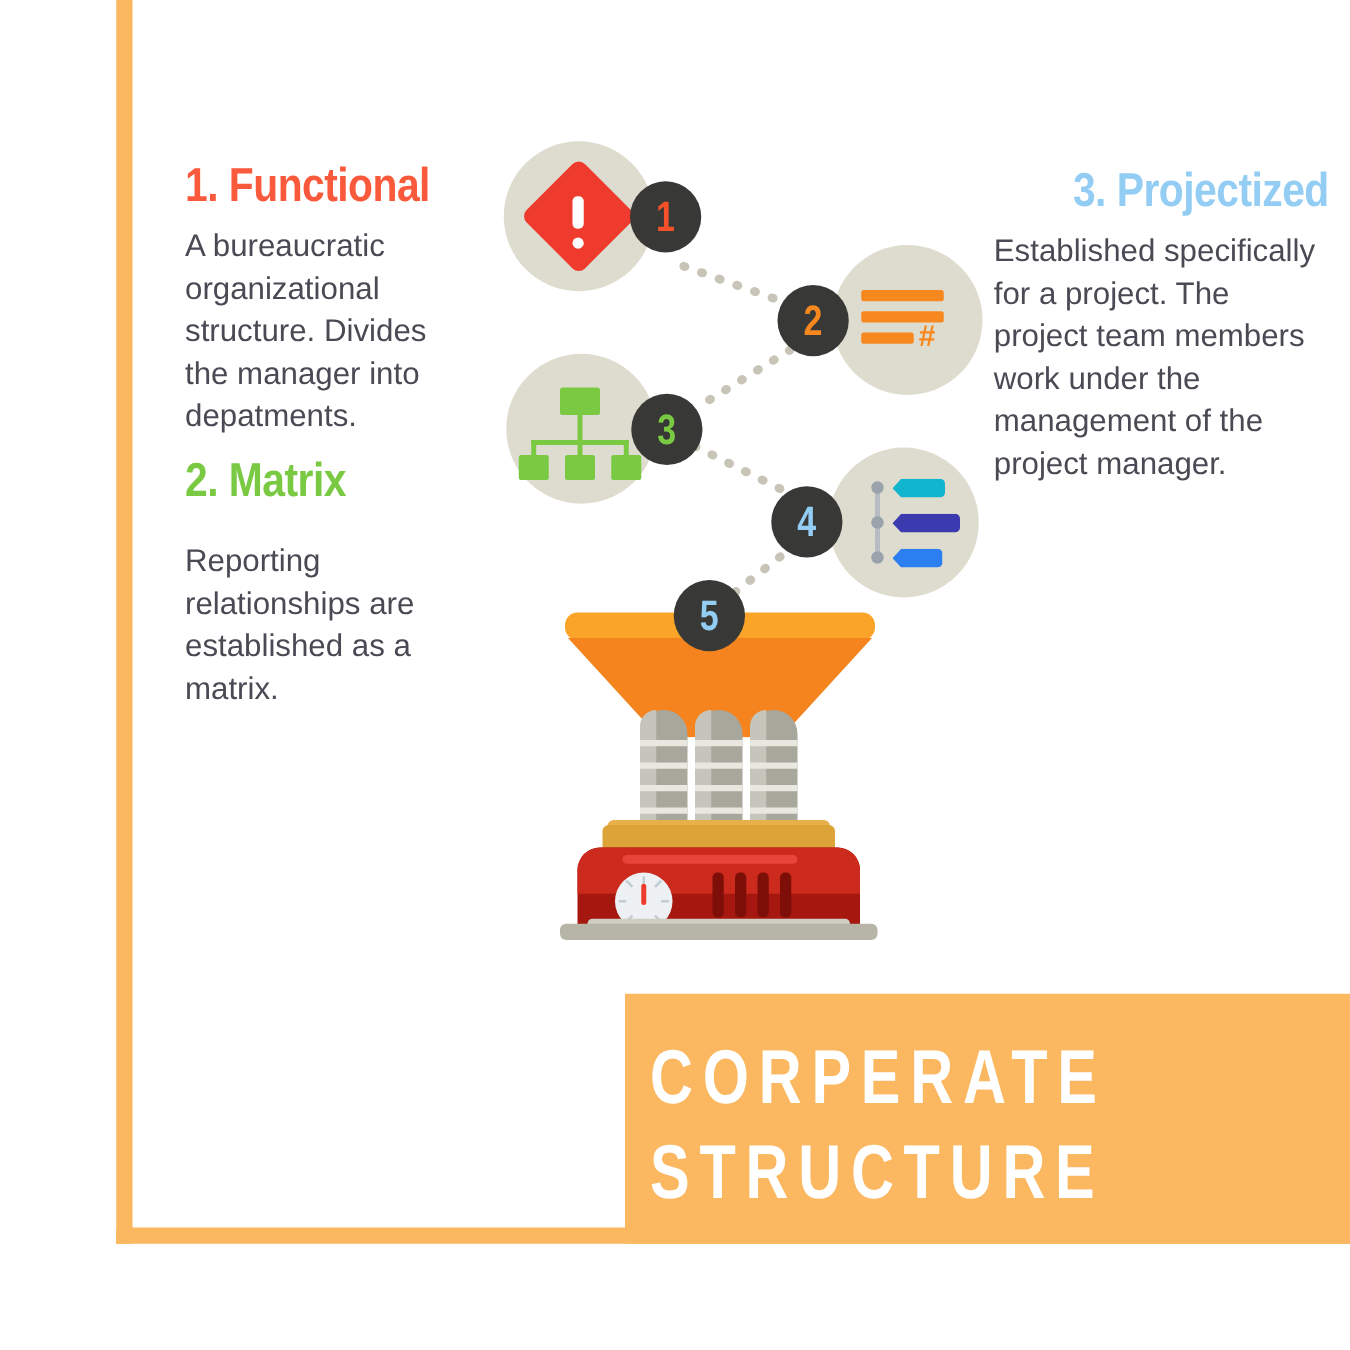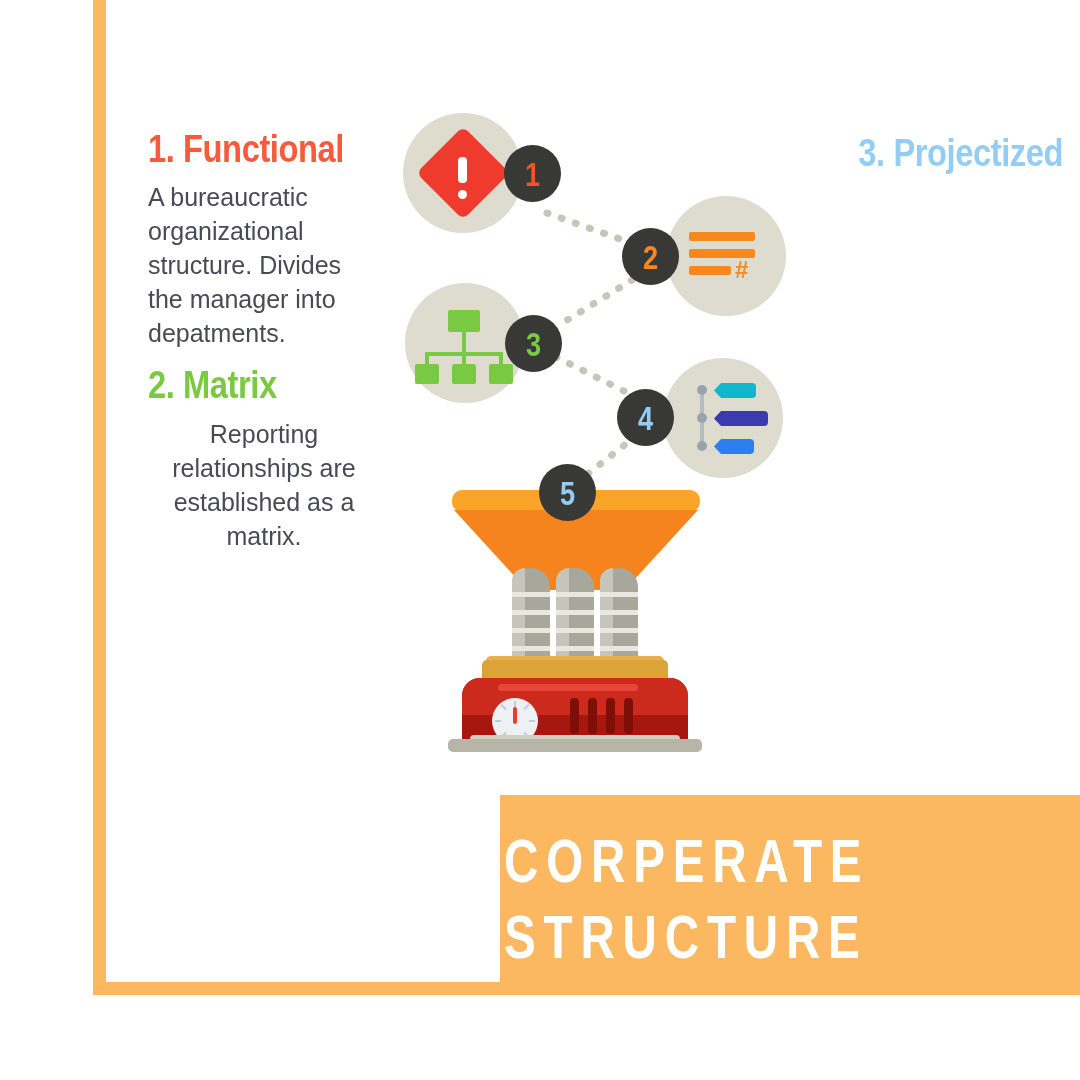--- a/index.html
+++ b/index.html
@@ -41,21 +41,21 @@
 
   
   .title-block {
     position: absolute;
     left: 500px;
     top: 795px;
     width: 580px;
     height: 200px;
     background: #fbb860;
     box-sizing: border-box;
-    padding: 28px 0 0 4px;
+    padding: 28px 0 0 20px;
   }
   .title-line {
     font-family: "Liberation Sans Narrow", "Liberation Sans", sans-serif;
     font-weight: 700;
     font-size: 61px;
     line-height: 76px;
     letter-spacing: 10px;
     color: #ffffff;
     transform: scaleX(0.78);
     transform-origin: left center;
@@ -102,21 +102,21 @@
 
   .body-text {
     font-family: "Liberation Sans", sans-serif;
     font-size: 25px;
     line-height: 34px;
     color: #4a4a55;
     margin: 0;
   }
   .sp-func { margin-top: 8px; }
   .sp-matrix-head { margin-top: 12px; }
-  .sp-matrix-body { margin-top: 9px; text-align: center; }
+  .sp-matrix-body { margin-top: 24px; }
   .sp-proj { margin-top: 8px; }
   .sp-comp-body { margin-top: 36px; margin-left: 50px; width: 330px; }
 
   
   .diagram {
     position: absolute;
     left: 0; top: 0;
     width: 1080px; height: 1080px;
     pointer-events: none;
   }
@@ -281,20 +281,21 @@
 
   <div class="col-left">
     <p class="heading h-functional">1. Functional</p>
     <p class="body-text sp-func">A bureaucratic organizational structure. Divides the manager into depatments.</p>
     <p class="heading h-matrix sp-matrix-head">2. Matrix</p>
     <p class="body-text sp-matrix-body">Reporting relationships are established as a matrix.</p>
   </div>
 
   <div class="col-right">
     <p class="heading h-projectized right-origin">3. Projectized</p>
+    <p class="body-text sp-proj">Established specifically for a project. The project team members work under the management of the project manager.</p>
   </div>
 
 
   <div class="diagram">
 
     <svg class="dots" style="left:0;top:0;width:1080px;height:1080px">
       <line x1="547" y1="213" x2="645" y2="248" stroke="#c8c5b8" stroke-width="7" stroke-linecap="round" stroke-dasharray="1 14"></line>
       <line x1="645" y1="272" x2="556" y2="327" stroke="#c8c5b8" stroke-width="7" stroke-linecap="round" stroke-dasharray="1 14"></line>
       <line x1="556" y1="357" x2="642" y2="400" stroke="#c8c5b8" stroke-width="7" stroke-linecap="round" stroke-dasharray="1 14"></line>
       <line x1="636" y1="436" x2="580" y2="480" stroke="#c8c5b8" stroke-width="7" stroke-linecap="round" stroke-dasharray="1 14"></line>

